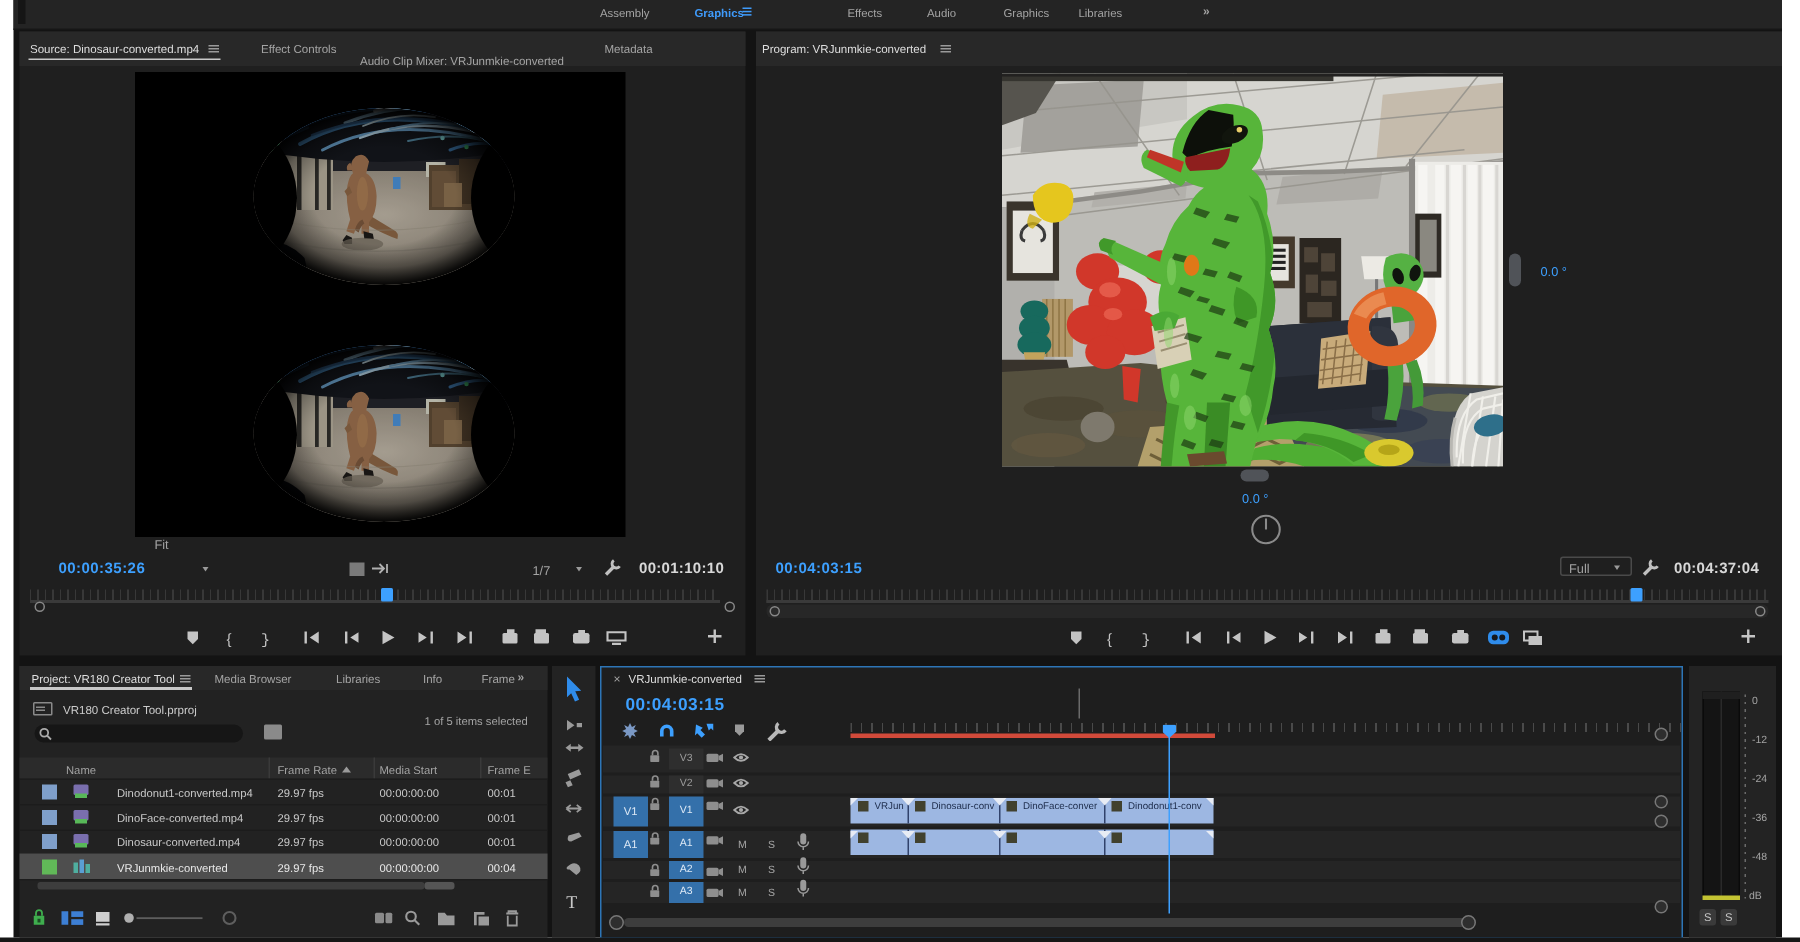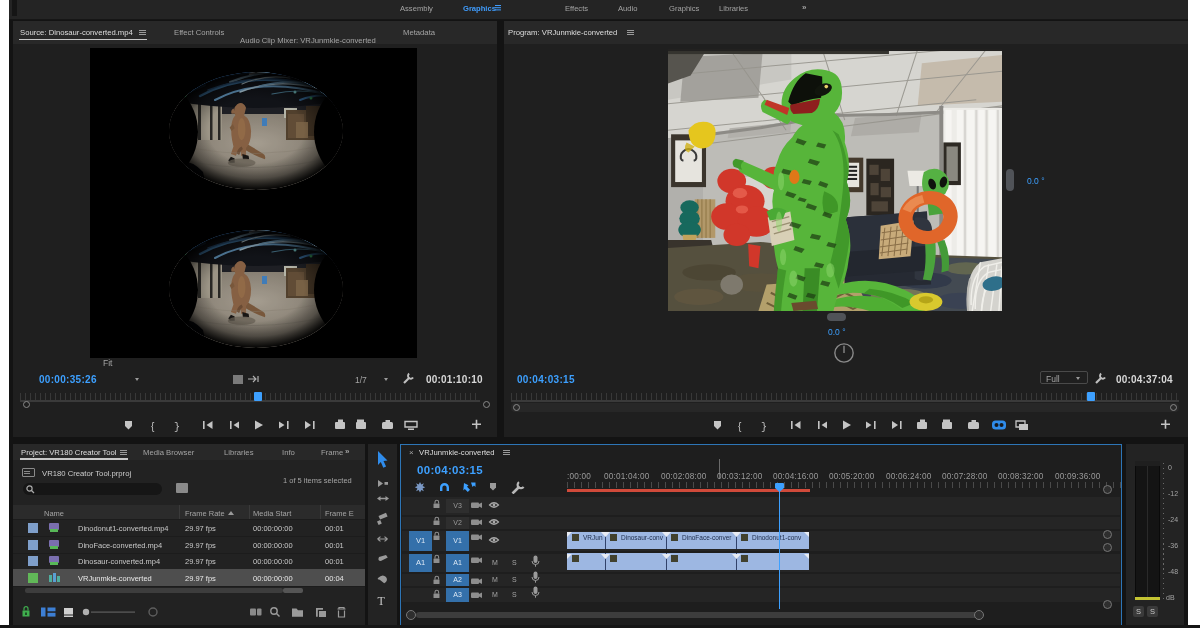--- a/index.html
+++ b/index.html
@@ -593,32 +593,20 @@
       <path d="M40,11 v-3.5 a4.5,4.5 0 0 1 9,0 v3.5 h-2.4 v-3.5 a2.1,2.1 0 0 0 -4.2,0 v3.5 Z"></path>
       <path d="M64,3 l4.5,2.2 -1.5,1.5 3,3 -2.2,2.2 -3,-3 -1.5,1.5 Z M71,2.5 h4.5 v4.5 l-1.5,-1.5 -1.5,1.5 Z"></path>
     </g>
     <path d="M90,3 h6 v4.5 l-3,3 -3,-3 Z" fill="#9a9a9a"></path>
     <g stroke="#b8b8b8" fill="none">
         <path d="M112.5,13.5 l7,-7" stroke-width="2.6"></path>
         <path d="M119,2.2 a3.3,3.3 0 1 0 4.6,4.6" stroke-width="2.2"></path>
       </g>
   </svg>
 
-  <div class="abs" style="left:567px;top:472px;width:554px;height:9px;overflow:hidden;">
-    <div class="txt" style="left:0;top:0;font-size:8.2px;letter-spacing:0.2px;color:#9a9a9a;">:00:00</div>
-    <div class="txt" style="left:37px;top:0;font-size:8.2px;letter-spacing:0.2px;color:#9a9a9a;">00:01:04:00</div>
-    <div class="txt" style="left:94px;top:0;font-size:8.2px;letter-spacing:0.2px;color:#9a9a9a;">00:02:08:00</div>
-    <div class="txt" style="left:150px;top:0;font-size:8.2px;letter-spacing:0.2px;color:#9a9a9a;">00:03:12:00</div>
-    <div class="txt" style="left:206px;top:0;font-size:8.2px;letter-spacing:0.2px;color:#9a9a9a;">00:04:16:00</div>
-    <div class="txt" style="left:262px;top:0;font-size:8.2px;letter-spacing:0.2px;color:#9a9a9a;">00:05:20:00</div>
-    <div class="txt" style="left:319px;top:0;font-size:8.2px;letter-spacing:0.2px;color:#9a9a9a;">00:06:24:00</div>
-    <div class="txt" style="left:375px;top:0;font-size:8.2px;letter-spacing:0.2px;color:#9a9a9a;">00:07:28:00</div>
-    <div class="txt" style="left:431px;top:0;font-size:8.2px;letter-spacing:0.2px;color:#9a9a9a;">00:08:32:00</div>
-    <div class="txt" style="left:488px;top:0;font-size:8.2px;letter-spacing:0.2px;color:#9a9a9a;">00:09:36:00</div>
-  </div>
   <div class="abs" style="left:567px;top:482px;width:554px;height:6px;background:repeating-linear-gradient(90deg,#4a4a4a 0,#4a4a4a 1px,transparent 1px,transparent 7px);"></div>
   <div class="abs" style="left:567px;top:489px;width:243px;height:2.5px;background:#d14a3a;"></div>
 
   <div class="abs" style="left:402px;top:497px;width:718px;height:18px;background:#252525;"></div>
   <div class="abs" style="left:402px;top:517px;width:718px;height:12px;background:#252525;"></div>
   <div class="abs" style="left:402px;top:531px;width:718px;height:20px;background:#252525;"></div>
   <div class="abs" style="left:402px;top:554px;width:718px;height:18px;background:#252525;"></div>
   <div class="abs" style="left:402px;top:574px;width:718px;height:12px;background:#252525;"></div>
   <div class="abs" style="left:402px;top:588px;width:718px;height:14px;background:#252525;"></div>
 

